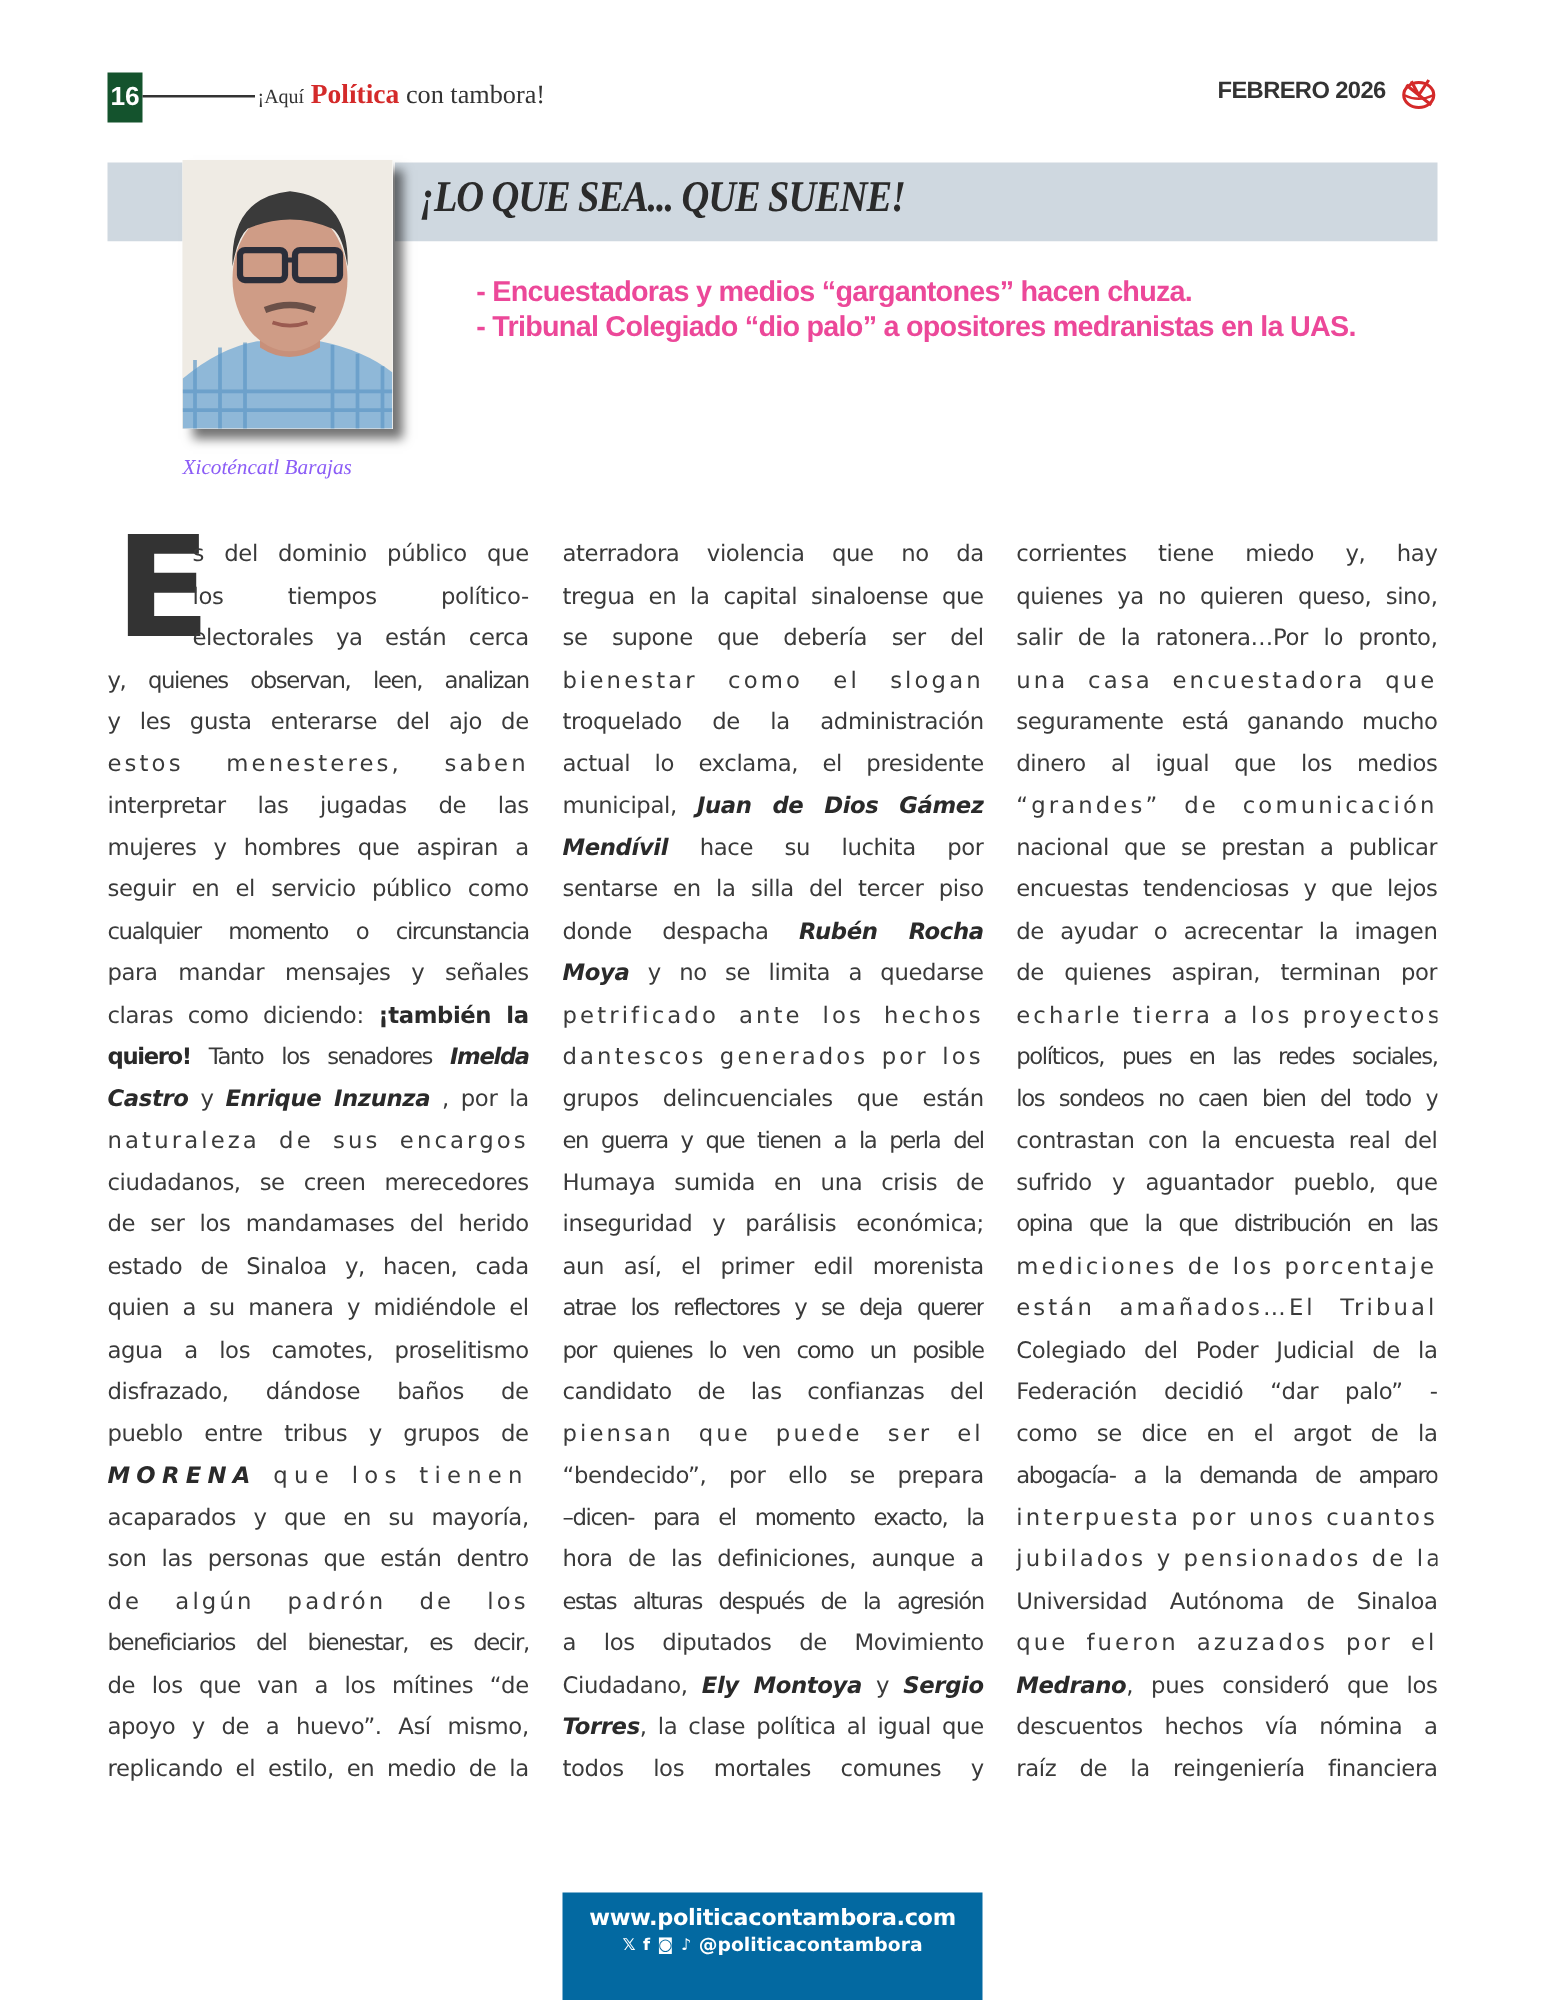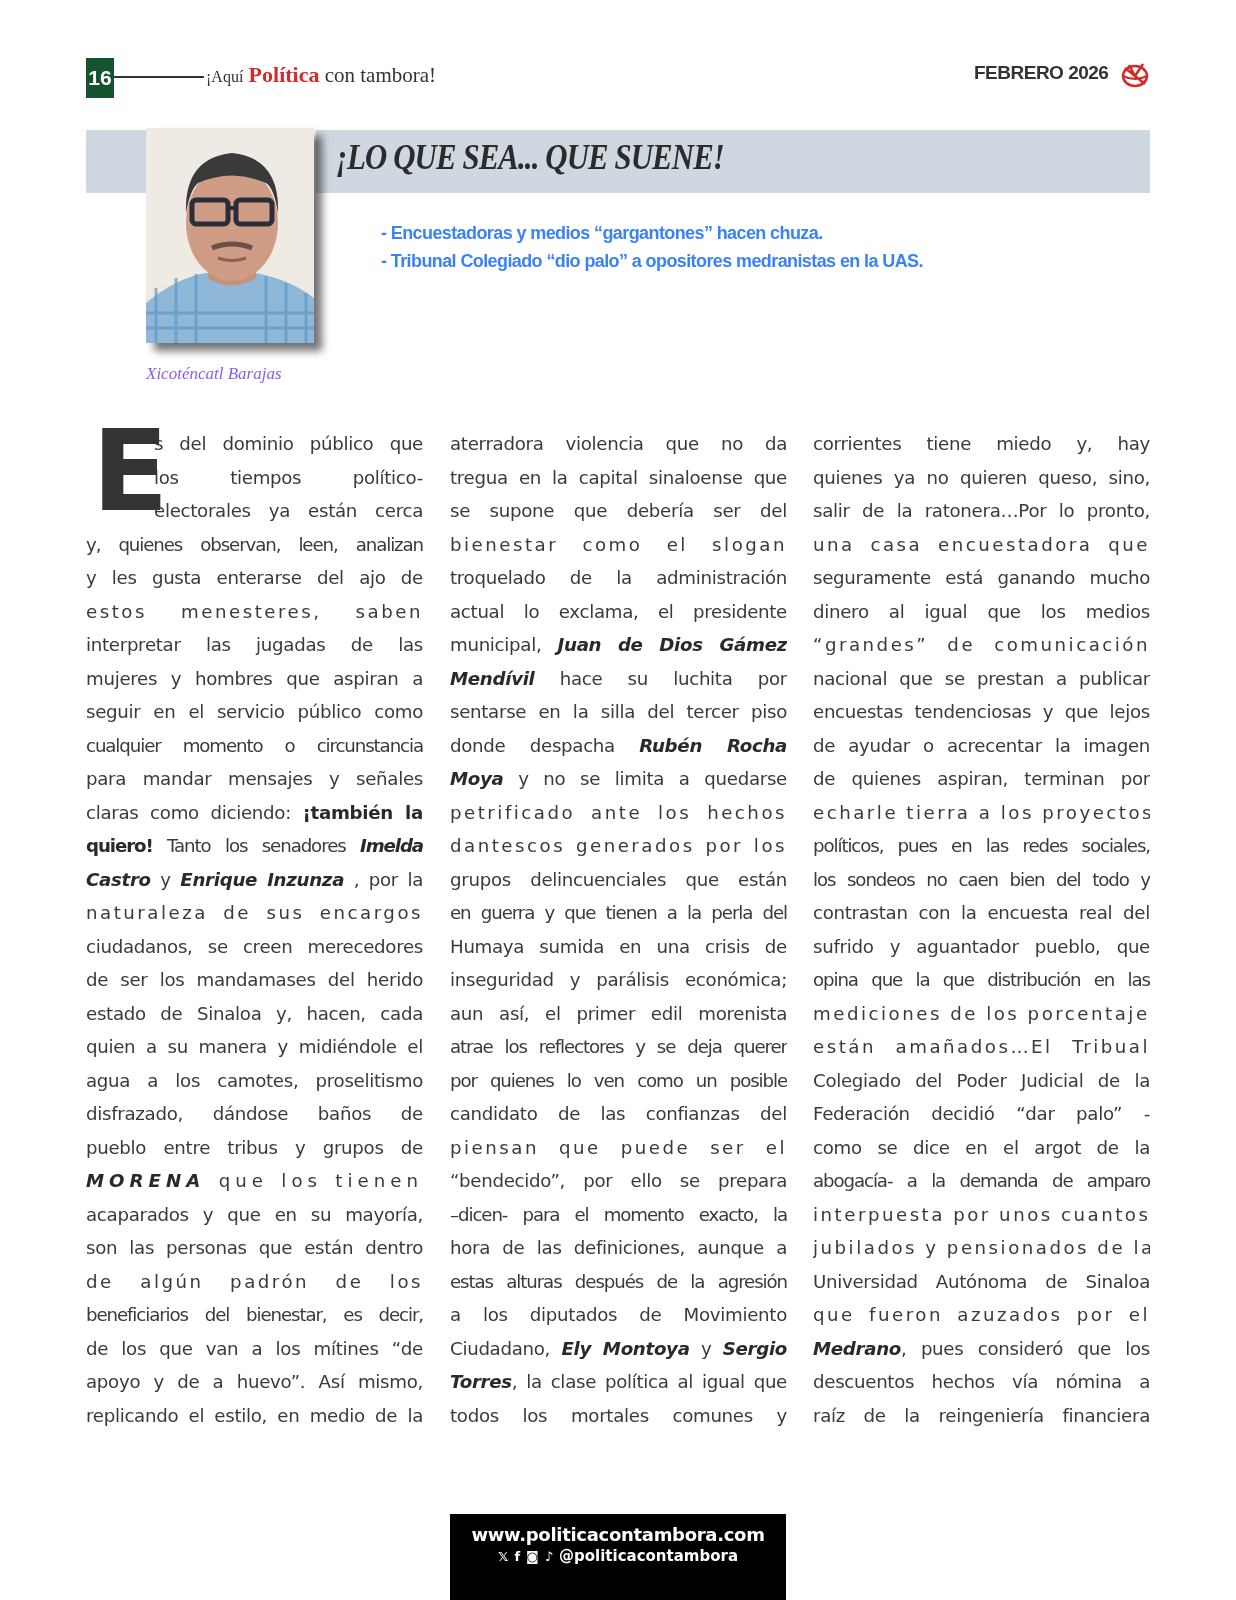--- a/index.html
+++ b/index.html
@@ -22,38 +22,38 @@
   .title { position: absolute; left: 336px; top: 138px; font-family: "Liberation Serif", serif; font-style: italic; font-weight: bold;
     font-size: 35px; color: #2b2b2b; letter-spacing: -1px; transform: scaleX(0.88); transform-origin: left; white-space: nowrap; }
 
   
   .photo { position: absolute; left: 146px; top: 128px; width: 168px; height: 215px; background: linear-gradient(#f2efe9, #e9e4dc);
     box-shadow: 8px 8px 8px rgba(0,0,0,0.55); overflow: hidden; }
   .photo svg { width: 100%; height: 100%; display: block; }
   .caption { position: absolute; left: 146px; top: 364px; font-family: "Liberation Serif", serif; font-style: italic; font-size: 17px; color: #8b5cf6; }
 
   
-  .subheads { position: absolute; left: 381px; top: 219px; font-family: "Liberation Sans", sans-serif; font-weight: bold; font-size: 18px; color: #3b82f6; line-height: 28px; letter-spacing: -0.6px; }
+  .subheads { position: absolute; left: 381px; top: 219px; font-family: "Liberation Sans", sans-serif; font-weight: bold; font-size: 23px; color: #ec4899; line-height: 28px; letter-spacing: -0.6px; }
 
   
   .col { position: absolute; top: 427px; width: 337px; font-family: "DejaVu Sans", sans-serif; font-size: 18.2px; line-height: 33.5px; color: #3a3a3a; text-align: justify; }
   .col .ln { display: block; height: 33.5px; white-space: nowrap; text-align-last: justify; text-align: justify; overflow: hidden; letter-spacing: -0.3px; }
   .col .ln.wide { letter-spacing: 2.5px; }
   .col .ln.wider { letter-spacing: 5px; }
   .col .ln.tight { letter-spacing: -1.1px; }
   .col b { font-weight: bold; color: #2a2a2a; }
   .col i b, .col b i { font-style: italic; }
   .col1 { left: 86px; }
   .col2 { left: 450px; }
   .col3 { left: 813px; }
   .dropcap { position: absolute; left: 92px; top: 421px; font-family: "DejaVu Sans", sans-serif; font-weight: bold; font-size: 112px; line-height: 100px; color: #333; }
   .col1 .ln.indent { margin-left: 68px; }
 
   
-  .footer { position: absolute; left: 450px; top: 1514px; width: 336px; height: 86px; background: #000000; color: #fff; text-align: center; }
+  .footer { position: absolute; left: 450px; top: 1514px; width: 336px; height: 86px; background: #0369a1; color: #fff; text-align: center; }
   .footer .url { font-family: "DejaVu Sans", sans-serif; font-weight: bold; font-size: 18px; margin-top: 10px; letter-spacing: -0.3px; }
   .footer .social { font-family: "DejaVu Sans", sans-serif; font-weight: bold; font-size: 15px; margin-top: 2px; display: flex; justify-content: center; align-items: center; gap: 6px; }
   .footer .social .ic { font-size: 13px; }
 </style>
 </head>
 <body>
 
 <div class="page-num">16</div>
 <div class="header-rule"></div>
 <div class="masthead">

